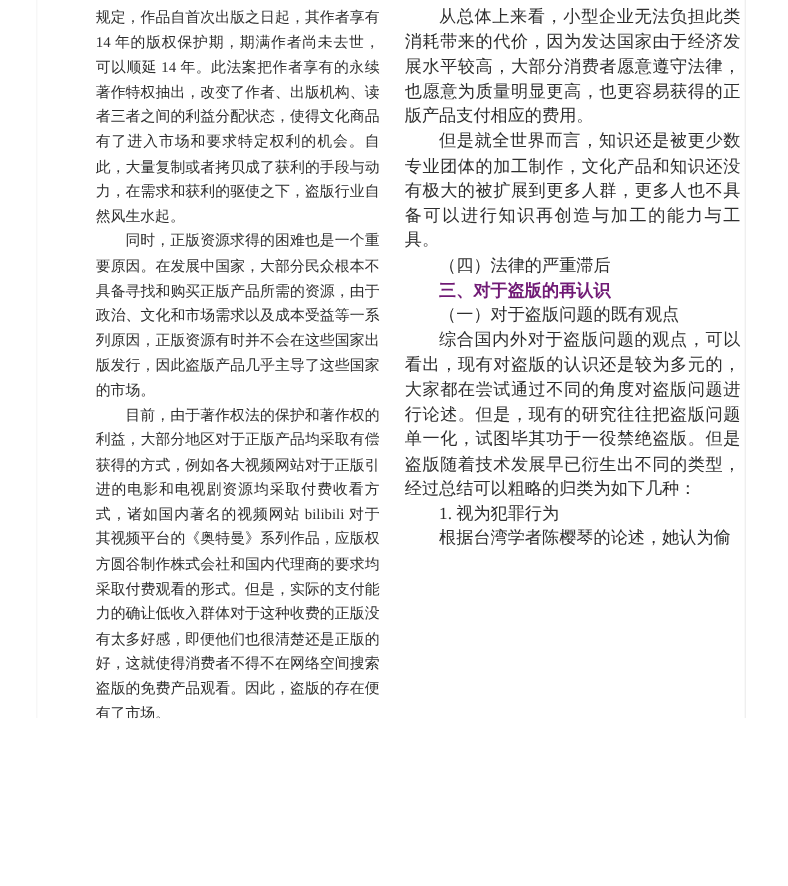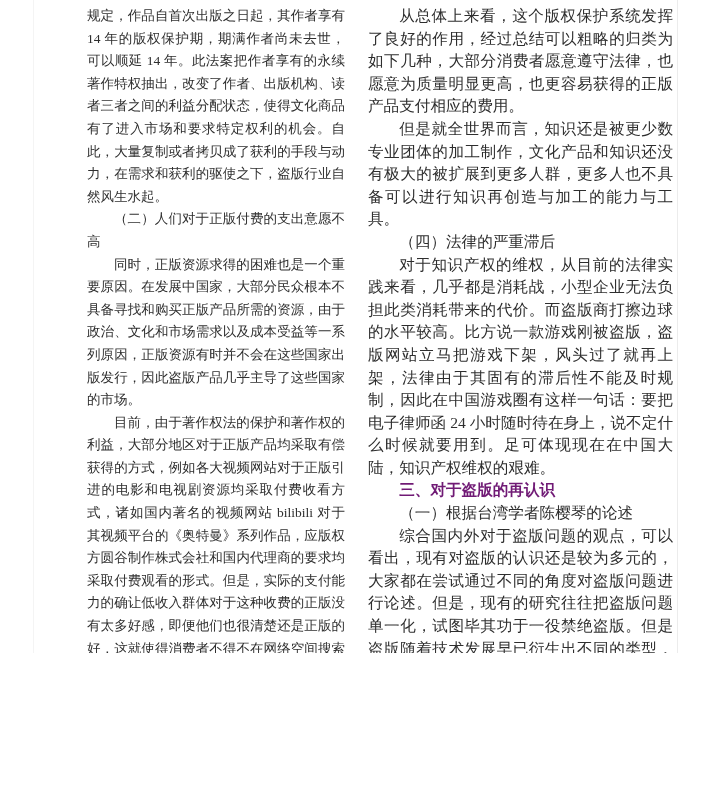--- a/index.html
+++ b/index.html
@@ -58,29 +58,27 @@
   }
 </style>
 </head>
 <body>
 
 <div class="page" style="background: rgb(255, 255, 255);">
   <div class="scan-line left-edge"></div>
   <div class="scan-line right-edge"></div>
   <div class="column column-left" style="color: rgb(46, 46, 46);">
       <p class="para">规定，作品自首次出版之日起，其作者享有 14 年的版权保护期，期满作者尚未去世，可以顺延 14 年。此法案把作者享有的永续著作特权抽出，改变了作者、出版机构、读者三者之间的利益分配状态，使得文化商品有了进入市场和要求特定权利的机会。自此，大量复制或者拷贝成了获利的手段与动力，在需求和获利的驱使之下，盗版行业自然风生水起。</p>
-      <p class="para indent">（二）人们对于正版付费的支出意愿不高</p>
       <p class="para indent">同时，正版资源求得的困难也是一个重要原因。在发展中国家，大部分民众根本不具备寻找和购买正版产品所需的资源，由于政治、文化和市场需求以及成本受益等一系列原因，正版资源有时并不会在这些国家出版发行，因此盗版产品几乎主导了这些国家的市场。</p>
       <p class="para indent">目前，由于著作权法的保护和著作权的利益，大部分地区对于正版产品均采取有偿获得的方式，例如各大视频网站对于正版引进的电影和电视剧资源均采取付费收看方式，诸如国内著名的视频网站 bilibili 对于其视频平台的《奥特曼》系列作品，应版权方圆谷制作株式会社和国内代理商的要求均采取付费观看的形式。但是，实际的支付能力的确让低收入群体对于这种收费的正版没有太多好感，即便他们也很清楚还是正版的好，这就使得消费者不得不在网络空间搜索盗版的免费产品观看。因此，盗版的存在便有了市场。</p>
       <p class="para indent">在 20 世纪，随着娱乐创意产业的发展，</p>
     </div>
   <div class="column column-right" style="color: rgb(46, 46, 46);">
-      <p class="para indent">从总体上来看，这个版权保护系统发挥了良好的作用，经过总结可以粗略的归类为如下几种，大部分消费者愿意遵守法律，也愿意为质量明显更高，也更容易获得的正版产品支付相应的费用。</p>
+      <p class="para indent">从总体上来看，小型企业无法负担此类消耗带来的代价，因为发达国家由于经济发展水平较高，大部分消费者愿意遵守法律，也愿意为质量明显更高，也更容易获得的正版产品支付相应的费用。</p>
       <p class="para indent">但是就全世界而言，知识还是被更少数专业团体的加工制作，文化产品和知识还没有极大的被扩展到更多人群，更多人也不具备可以进行知识再创造与加工的能力与工具。</p>
       <p class="para indent">（四）法律的严重滞后</p>
-      <p class="para indent">对于知识产权的维权，从目前的法律实践来看，几乎都是消耗战，小型企业无法负担此类消耗带来的代价。而盗版商打擦边球的水平较高。比方说一款游戏刚被盗版，盗版网站立马把游戏下架，风头过了就再上架，法律由于其固有的滞后性不能及时规制，因此在中国游戏圈有这样一句话：要把电子律师函 24 小时随时待在身上，说不定什么时候就要用到。足可体现现在在中国大陆，知识产权维权的艰难。</p>
       <p class="para indent section-heading" style="color: #701a75;">三、对于盗版的再认识</p>
-      <p class="para indent">（一）根据台湾学者陈樱琴的论述</p>
+      <p class="para indent">（一）对于盗版问题的既有观点</p>
       <p class="para indent">综合国内外对于盗版问题的观点，可以看出，现有对盗版的认识还是较为多元的，大家都在尝试通过不同的角度对盗版问题进行论述。但是，现有的研究往往把盗版问题单一化，试图毕其功于一役禁绝盗版。但是盗版随着技术发展早已衍生出不同的类型，经过总结可以粗略的归类为如下几种：</p>
       <p class="para indent">1. 视为犯罪行为</p>
       <p class="para indent">根据台湾学者陈樱琴的论述，她认为偷</p>
     </div>
 </div>
 
 </body></html>

